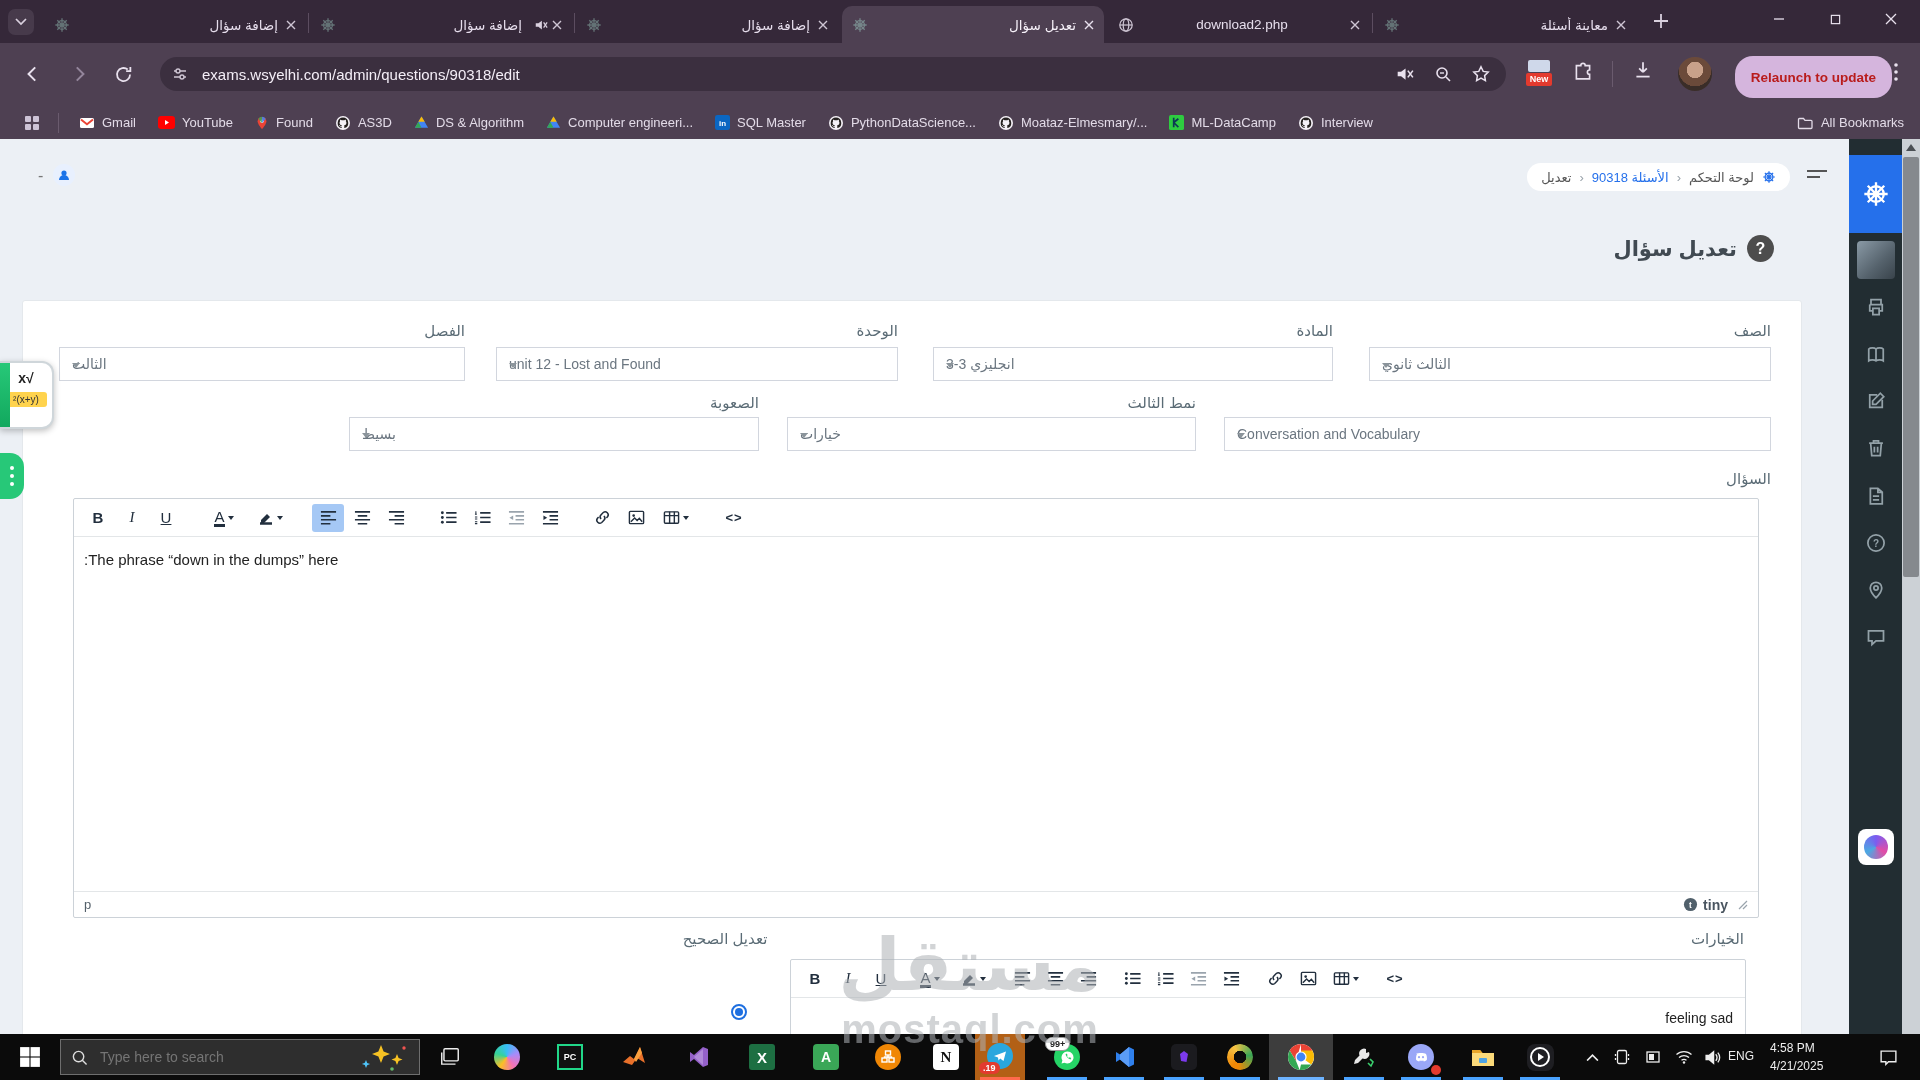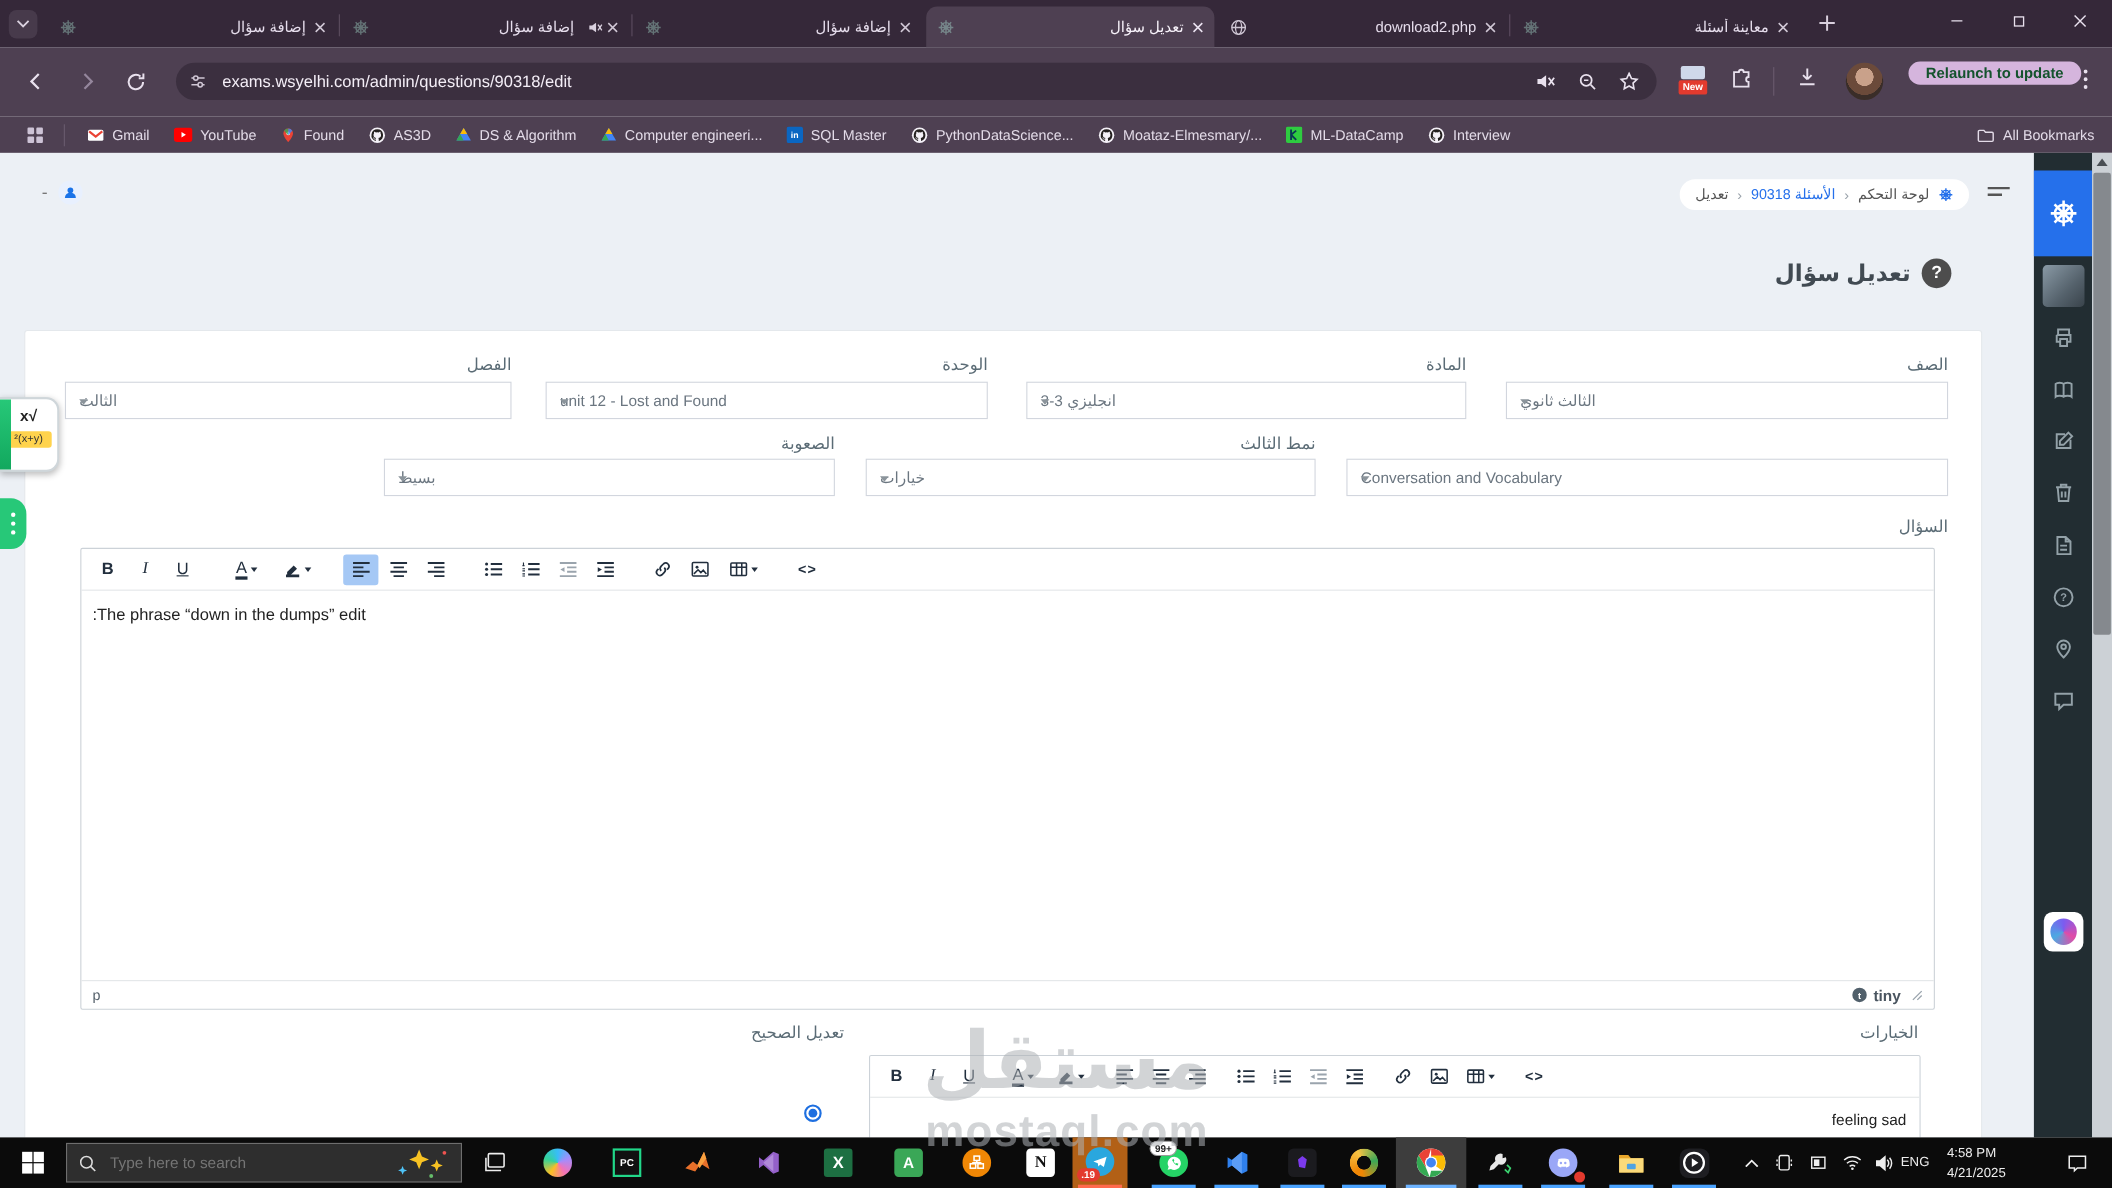--- a/index.html
+++ b/index.html
@@ -3,30 +3,30 @@
 <meta charset="utf-8">
 <style>
   html,body{margin:0;padding:0;background:#222;font-family:"Liberation Sans","DejaVu Sans",sans-serif;}
   #screen{position:relative;width:1920px;height:1080px;overflow:hidden;background:#ecf0f5;}
   .abs{position:absolute;}
   svg{display:block;}
   
   #tabstrip{position:absolute;left:0;top:0;width:1920px;height:43px;background:#352839;}
   .tab{position:absolute;top:6px;height:37px;width:262px;display:flex;align-items:center;padding:0 10px;box-sizing:border-box;color:#e6ddec;font-size:13.5px;cursor:default;}
   .tab .title{flex:1;text-align:right;direction:rtl;white-space:nowrap;overflow:hidden;padding:0 8px;}
-  .tab .title.ltr{direction:ltr;text-align:right;}
+  .tab .title.ltr{direction:ltr;text-align:center;}
   .tab.active{background:#4e4052;border-radius:10px 10px 0 0;color:#f7f2fa;}
   .tabsep{position:absolute;top:13px;width:1px;height:20px;background:#5c4d60;}
   #toolbar{position:absolute;left:0;top:43px;width:1920px;height:63px;background:#4e4052;}
   #omnibox{position:absolute;left:160px;top:14px;width:1346px;height:34px;background:#3b2f3f;border-radius:17px;display:flex;align-items:center;}
   #omnibox input{flex:1;background:transparent;border:none;outline:none;color:#f4eef7;font-size:15px;font-family:inherit;}
   .navbtn{position:absolute;top:14px;width:34px;height:34px;border-radius:17px;display:flex;align-items:center;justify-content:center;}
   #bookmarks{position:absolute;left:0;top:106px;width:1920px;height:33px;background:#4e4052;display:flex;align-items:center;color:#e3dbe8;font-size:13px;}
   .bm{display:flex;align-items:center;gap:7px;margin-right:22px;white-space:nowrap;}
-  .relaunch{position:absolute;right:28px;top:13px;height:21px;padding:0 16px;border-radius:18px;background:#d5b5dd;color:#14532d;font-size:13.5px;font-weight:bold;display:flex;align-items:center;}
+  .relaunch{position:absolute;right:28px;top:13px;height:42px;padding:0 16px;border-radius:18px;background:#d5b5dd;color:#b91c1c;font-size:13.5px;font-weight:bold;display:flex;align-items:center;}
   
   #content{position:absolute;left:0;top:139px;width:1920px;height:895px;background:#ecf0f5;overflow:hidden;direction:rtl;}
   .card{position:absolute;left:22px;top:161px;width:1778px;height:900px;background:#fff;border:1px solid #e4e8ec;border-radius:3px;}
   .lbl{position:absolute;color:#5a6b75;font-size:15px;text-align:right;}
   .sel{position:absolute;height:34px;background:#fff;border:1px solid #d2d6de;box-sizing:border-box;display:flex;align-items:center;justify-content:flex-end;padding:0 12px;color:#6b7680;font-size:14px;}
   .sel .caret{position:absolute;left:12px;top:15px;width:0;height:0;border-left:4px solid transparent;border-right:4px solid transparent;border-top:5px solid #8b949b;}
   .editor{position:absolute;background:#fff;border:1px solid #ccd2d8;border-radius:2px;direction:ltr;}
   .ed-toolbar{height:37px;border-bottom:1px solid #e3e6e8;display:flex;align-items:center;padding:0 8px;gap:2px;}
   .ed-btn{width:32px;height:28px;border-radius:3px;display:flex;align-items:center;justify-content:center;color:#222f3e;font-size:15px;}
   .ed-btn.active{background:#a5c8f5;}
@@ -505,21 +505,21 @@
         <div class="ed-btn" style="width:44px">
             <svg width="17" viewBox="0 0 18 18" fill="none">
               <rect x="1.5" y="3" width="15" height="12" rx="1" stroke="#222f3e" stroke-width="1.5"></rect>
               <path d="M1.5 7h15M7 3v12M12 3v12" stroke="#222f3e" stroke-width="1.5"></path>
             </svg>
             <span class="chev"></span>
           </div>
         <div class="ed-gap"></div>
         <div class="ed-btn" style="font-weight:bold;font-size:13px;letter-spacing:1px">&lt;&gt;</div>
       </div>
-      <div style="padding:14px 10px;font-size:15px;color:#222;direction:ltr">:The phrase “down in the dumps” edit</div>
+      <div style="padding:14px 10px;font-size:15px;color:#222;direction:ltr">:The phrase “down in the dumps” here</div>
       <div class="ed-status">
         <span>p</span>
         <span style="flex:1"></span>
         <span style="display:flex;align-items:center;gap:5px;color:#4a5560;font-weight:bold;font-size:14px">
           <svg width="15" viewBox="0 0 16 16">
               <circle cx="8" cy="8" r="7" fill="#51606b"></circle>
               <text x="8" y="11.5" text-anchor="middle" font-size="9" font-weight="bold" fill="#fff" font-family="Liberation Sans,sans-serif">t</text>
             </svg>
           <span>tiny</span>
         </span>

